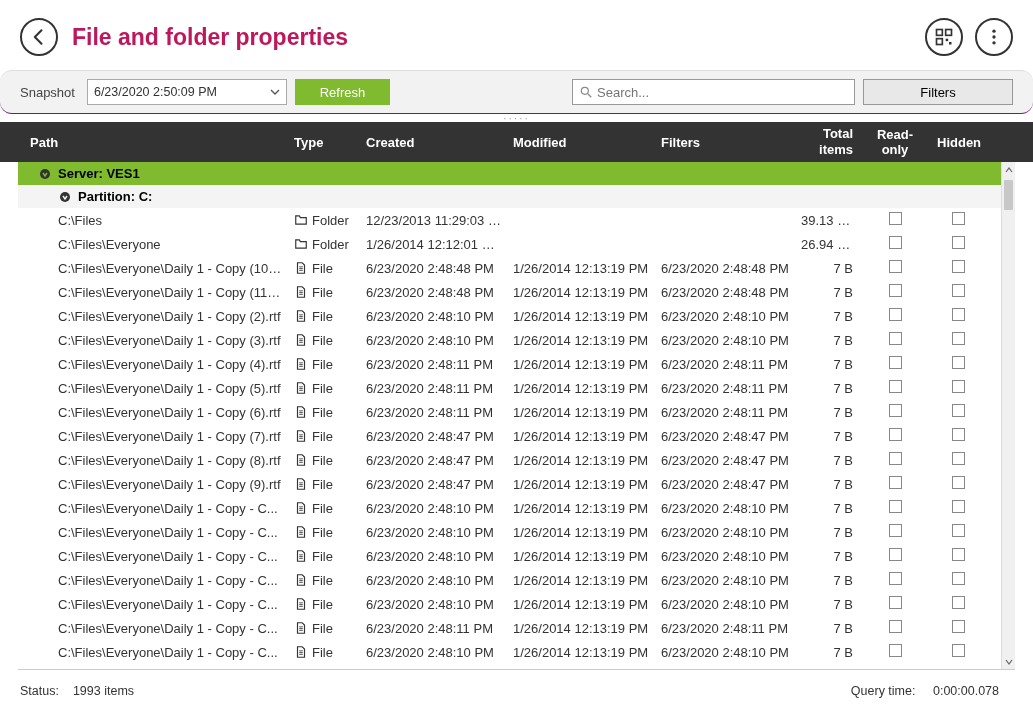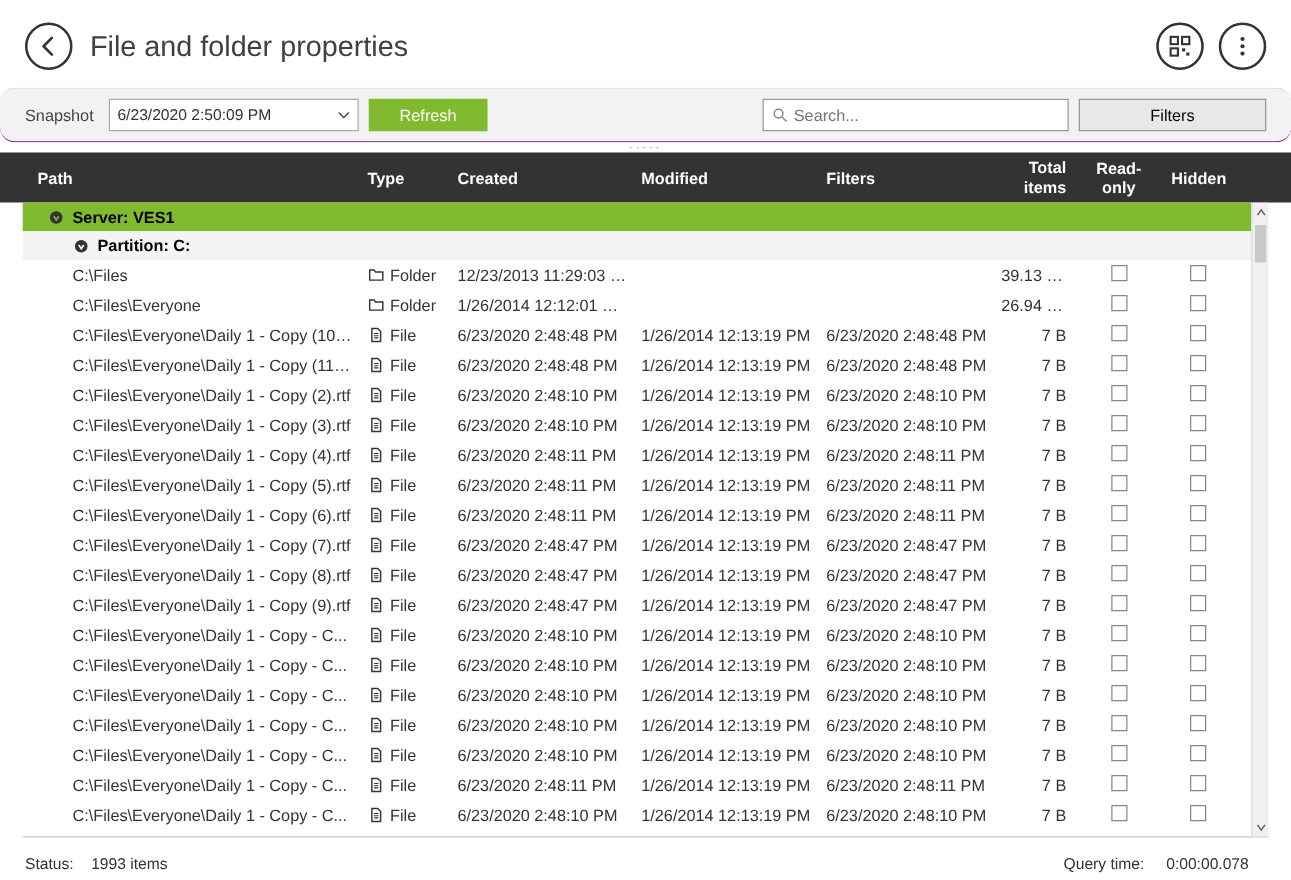--- a/index.html
+++ b/index.html
@@ -2,32 +2,32 @@
 <html><head>
 <meta charset="utf-8">
 <style>
   * { box-sizing: border-box; margin: 0; padding: 0; }
   body { font-family: "Segoe UI", Arial, sans-serif; font-size: 13px; color: #333; background: #fff; width: 1033px; height: 704px; overflow: hidden; position: relative; }
 
   
   .header { display: flex; align-items: center; padding: 18px 20px 14px 20px; }
   .back-circle { width: 38px; height: 38px; border: 2px solid #333; border-radius: 50%; display: flex; align-items: center; justify-content: center; cursor: pointer; }
   .back-circle svg { width: 20px; height: 20px; }
-  .page-title { font-size: 23px; font-weight: 400; color: #404040; margin-left: 14px; flex: 1; }
+  .page-title { font-size: 23px; font-weight: 700; color: #be185d; margin-left: 14px; flex: 1; }
   .icon-circle { width: 38px; height: 38px; border: 2px solid #333; border-radius: 50%; display: flex; align-items: center; justify-content: center; cursor: pointer; margin-left: 12px; }
   .icon-circle svg { width: 20px; height: 20px; }
 
   
   .controls { display: flex; align-items: center; padding: 8px 20px; background: #f2f2f2; border-top: 1px solid #ddd; border-bottom: 1px solid #701a75; gap: 8px; border-radius: 12px; }
   .snapshot-label { font-size: 13px; color: #444; margin-right: 4px; }
   .snapshot-select { width: 200px; height: 26px; border: 1px solid #aaa; background: #fff; display: flex; align-items: center; justify-content: space-between; padding: 0 6px; cursor: pointer; }
   .snapshot-select span { font-size: 12.5px; }
   .refresh-btn { width: 95px; height: 26px; background: #7fba2f; color: #fff; border: none; font-size: 13px; cursor: pointer; }
   .spacer { flex: 1; }
-  .search-box { width: 245px; height: 26px; border: 1px solid #999; background: #fff; display: flex; align-items: center; padding: 0 6px; }
+  .search-box { width: 283px; height: 26px; border: 1px solid #999; background: #fff; display: flex; align-items: center; padding: 0 6px; }
   .search-box input { border: none; outline: none; flex: 1; font-size: 13px; color: #888; }
   .filters-btn { width: 150px; height: 26px; background: #e8e8e8; border: 1px solid #999; font-size: 13px; cursor: pointer; }
 
   .resize-dots { text-align:center; font-size:10px; color:#999; line-height:6px; padding:2px 0 0 0; letter-spacing:2px; }
 
   
   .table-header { display: flex; background: #333; color: #fff; font-size: 13px; font-weight: 600; height: 40px; align-items: center; }
   .table-header .col { padding: 4px 6px; }
   .col-path { width: 270px; padding-left: 12px !important; }
   .col-type { width: 72px; }

